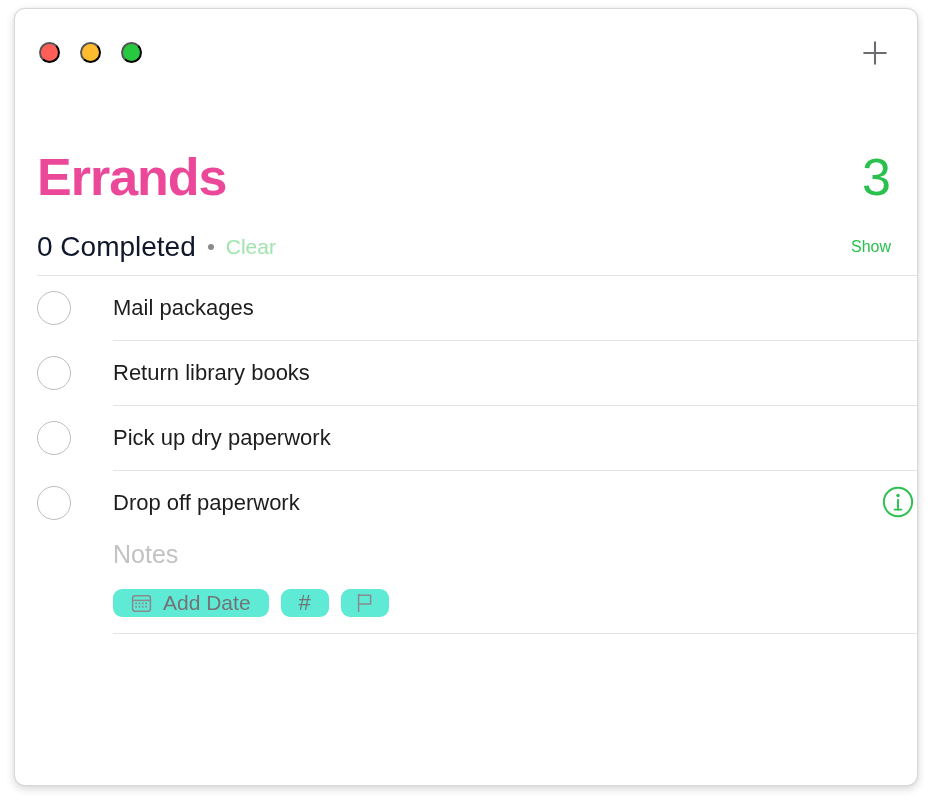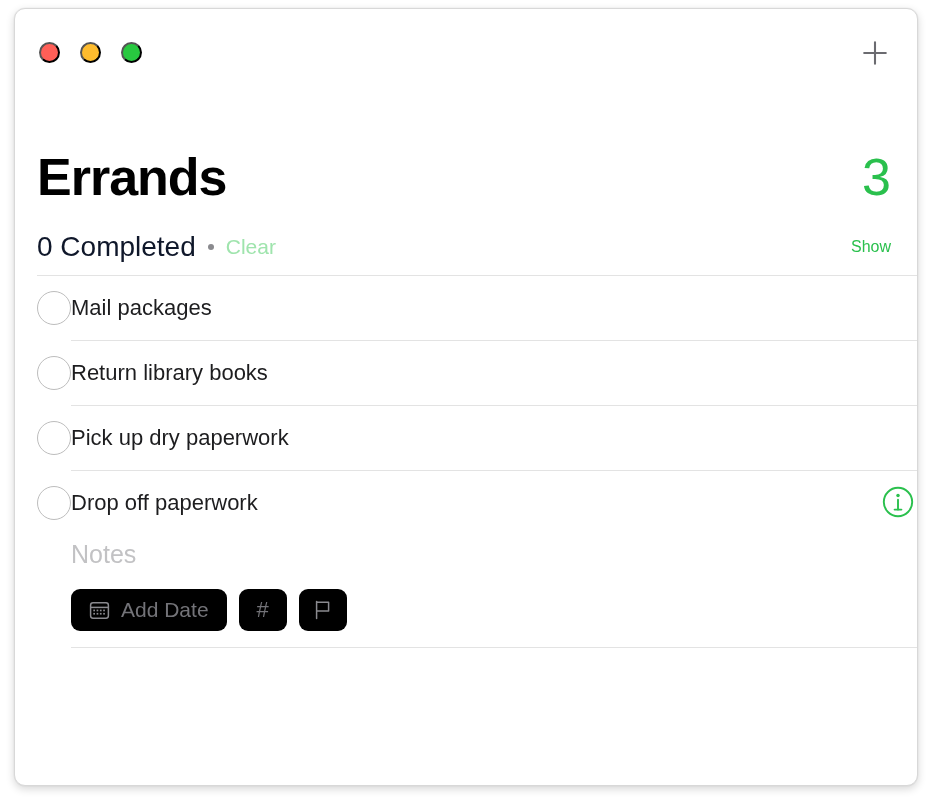--- a/index.html
+++ b/index.html
@@ -68,21 +68,21 @@
     position: relative;
     padding: 0 24px 0 22px;
     height: 146px;
   }
   #list-title {
     position: absolute;
     left: 22px;
     top: 104px;
     font-size: 52px;
     font-weight: bold;
-    color: #000000;
+    color: #ec4899;
     letter-spacing: -1px;
     line-height: 1;
     transform: translateY(-50%);
   }
   #list-count {
     position: absolute;
     right: 26px;
     top: 104px;
     font-size: 52px;
     font-weight: normal;
@@ -155,20 +155,21 @@
     border: 1.6px solid #bdbdbd;
     border-radius: 50%;
     background: #fff;
     flex: none;
     margin-top: 15px;
     cursor: pointer;
     padding: 0;
   }
   .task-body {
     flex: 1 1 auto;
+    margin-left: 42px;
     min-width: 0;
   }
   .task-main {
     display: flex;
     align-items: center;
     min-height: 64px;
   }
   .task-title {
     font-size: 22px;
     color: #1d1d1f;
@@ -200,22 +201,22 @@
     cursor: text;
   }
   .detail-actions {
     display: flex;
     align-items: center;
     gap: 12px;
     margin-top: 16px;
     margin-bottom: 16px;
   }
   .action-btn {
-    height: 42px;
-    background: #000000;
+    height: 28px;
+    background: #5eead4;
     border: none;
     border-radius: 9px;
     font-family: inherit;
     font-size: 21px;
     color: #737378;
     display: inline-flex;
     align-items: center;
     gap: 11px;
     padding: 0 18px;
     cursor: pointer;

